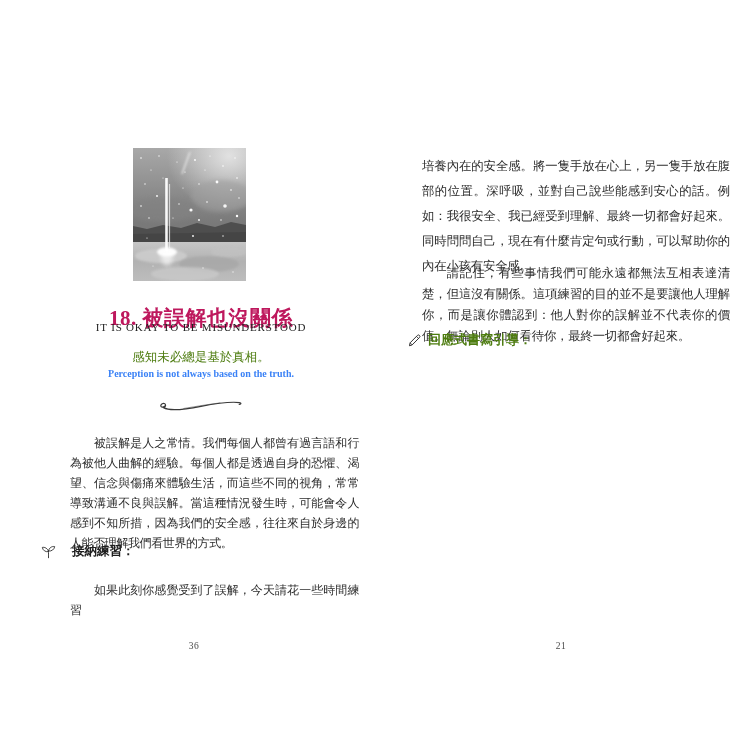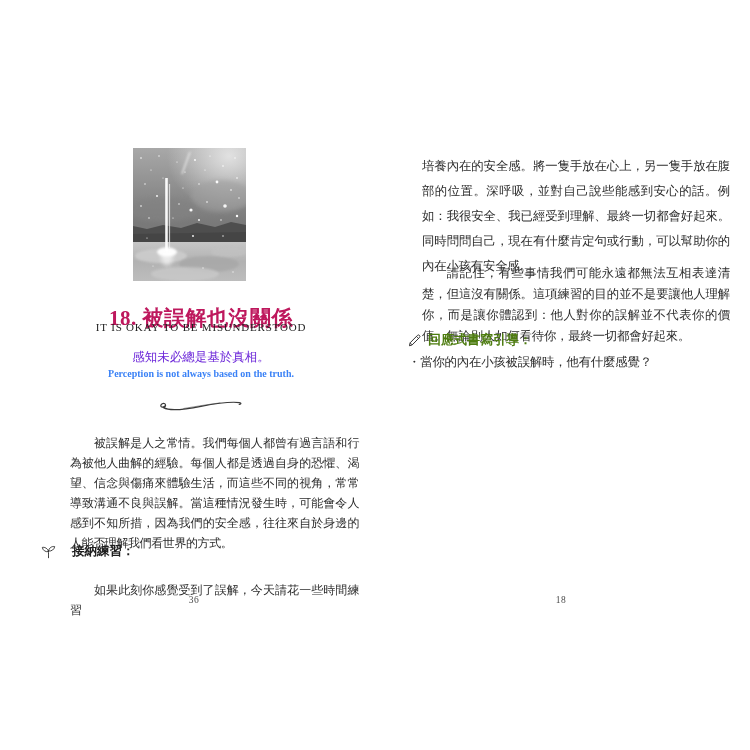--- a/index.html
+++ b/index.html
@@ -9,31 +9,31 @@
   }
   .abs{position:absolute;}
   
   .photo{left:133px;top:148px;width:113px;height:133px;}
   .photo svg{display:block;}
   .chapter-title{left:46px;top:290px;width:310px;text-align:center;
     font-size:21px;font-weight:bold;color:#be185d;letter-spacing:0.5px;}
   .chapter-subtitle{left:46px;top:321px;width:310px;text-align:center;
     font-size:11px;color:#222;letter-spacing:0.8px;}
   .epi-zh{left:46px;top:349px;width:310px;text-align:center;
-    font-size:12.5px;color:#6d28d9;}
+    font-size:12.5px;color:#4d7c0f;}
   .epi-en{left:46px;top:368px;width:310px;text-align:center;
     font-size:10px;font-weight:600;color:#3b82f6;}
   .flourish{left:46px;top:396px;width:310px;text-align:center;}
   .body-zh{margin:14px;font-size:12px;letter-spacing:-0.4px;line-height:20px;
     text-align:justify;line-break:strict;color:#2d2d2d;}
   .left-para{left:56px;top:419px;width:289px;text-indent:2em;}
   .practice-head{left:41px;top:543px;display:flex;align-items:center;gap:16px;}
   .practice-head .head-txt{font-size:12.5px;font-weight:bold;color:#1f1f1f;}
   .practice-text{left:56px;top:566px;width:289px;text-indent:2em;}
-  .pagenum{font-size:9.5px;color:#4a4a4a;text-align:center;letter-spacing:0.5px;}
+  .pagenum{font-size:9.5px;color:#4a4a4a;text-align:center;letter-spacing:0.5px;margin-top:46px;}
   .pn-left{left:56px;top:595px;width:276px;}
   .pn-right{left:408px;top:595px;width:306px;}
   
   .r-para1{left:408px;top:140px;width:308px;font-size:12.4px;letter-spacing:-0.2px;line-height:25px;}
   .r-para2{left:408px;top:249px;width:308px;font-size:12.4px;letter-spacing:-0.2px;line-height:21px;text-indent:2em;}
   .prompts-head{left:407px;top:331px;display:flex;align-items:center;gap:6px;}
   .prompts-head .head-txt{font-size:13px;font-weight:bold;color:#4d7c0f;}
   .bullet-list{left:408px;top:352px;width:308px;}
   .bullet{font-size:12.4px;letter-spacing:-0.2px;line-height:20px;
     padding-left:1em;text-indent:-1em;text-align:justify;line-break:strict;color:#2d2d2d;}
@@ -171,16 +171,15 @@
     <svg width="15" height="15" viewBox="0 0 16 16" xmlns="http://www.w3.org/2000/svg">
       <path d="M2.6,13.6 L3.3,10.5 L11.1,2.6 A1.55,1.55 0 0 1 13.3,4.8 L5.5,12.7 Z" fill="none" stroke="#2f2f2f" stroke-width="1.05" stroke-linejoin="round"></path>
       <line x1="3.3" y1="10.5" x2="5.5" y2="12.7" stroke="#2f2f2f" stroke-width="0.9"></line>
       <line x1="10.1" y1="3.6" x2="12.3" y2="5.8" stroke="#2f2f2f" stroke-width="0.9"></line>
     </svg>
   </span>
   <span class="head-txt">回應式書寫引導：</span>
 </div>
 
 <div class="abs bullet-list">
-  <div class="bullet"><span>・</span><span>當你的內在小孩被誤解時，他有什麼感覺？</span></div>
 </div>
 
-<div class="abs pagenum pn-right">18</div>
+<div class="abs pagenum pn-right">21</div>
 
 </body></html>

